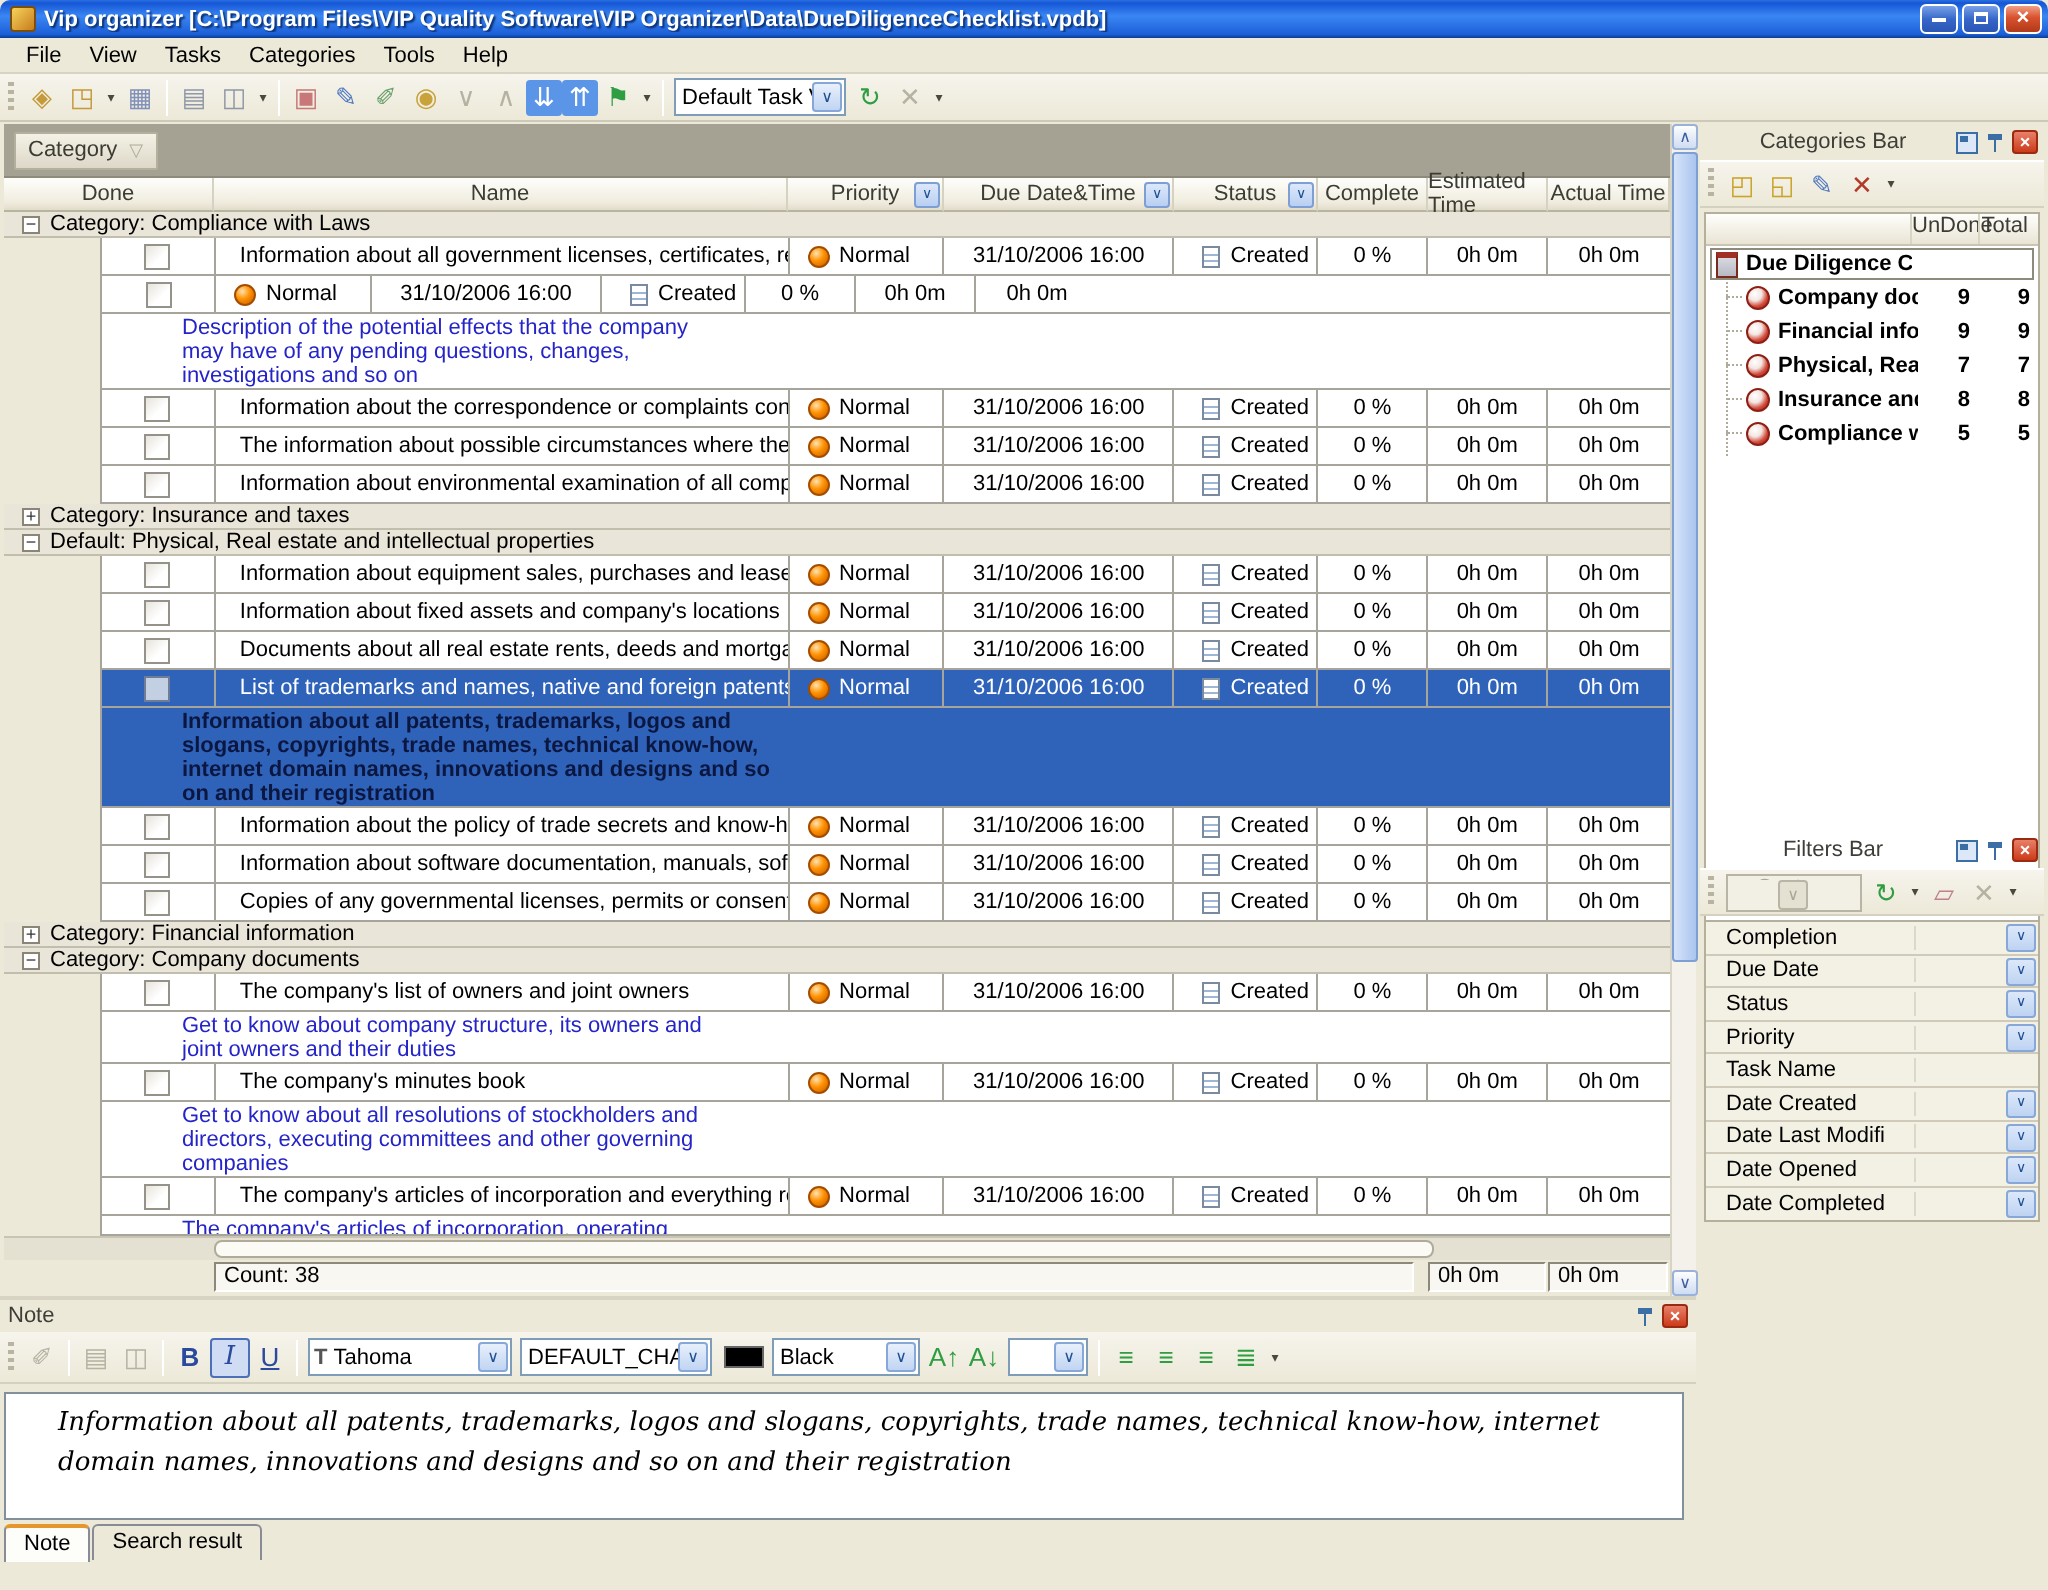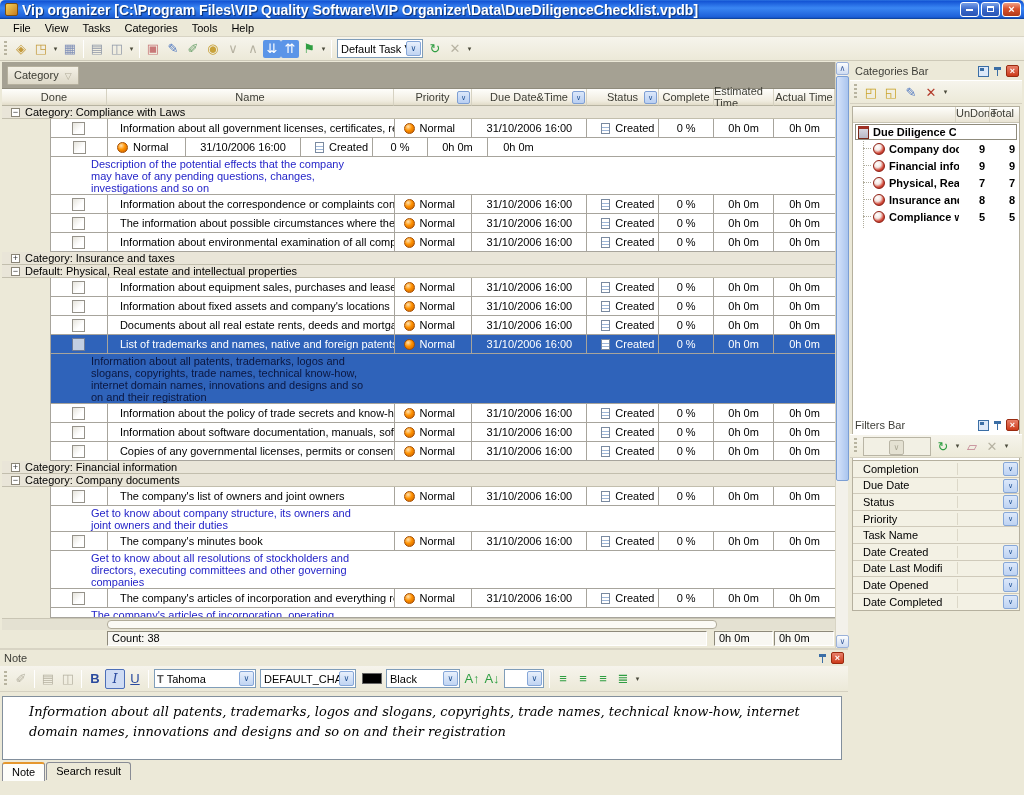--- a/index.html
+++ b/index.html
@@ -6,21 +6,21 @@
   html,body { width:1024px; height:795px; overflow:hidden; }
   body { font-family:"Liberation Sans", sans-serif; font-size:11px; background:#ece9d8; color:#000; }
 
   .app { position:relative; width:1024px; height:795px; background:#ece9d8; }
 
   
   .titlebar { position:absolute; left:0; top:0; width:1024px; height:19px;
     background:linear-gradient(180deg,#2b71e0 0%,#1556d6 8%,#3a86f3 42%,#1c5fd8 90%,#0b3d91 100%);
     border-radius:5px 5px 0 0; display:flex; align-items:center; padding:0 3px; }
   .app-icon { width:13px; height:13px; margin:0 4px 0 2px; background:linear-gradient(135deg,#f6d35a,#c77c1e); border:1px solid #7a4e10; border-radius:2px; flex:none; }
-  .title-text { color:#fff; font-weight:bold; font-size:14px; text-shadow:1px 1px 1px #0a2d6b; white-space:nowrap; overflow:hidden; flex:1; }
+  .title-text { color:#fff; font-weight:bold; font-size:11px; text-shadow:1px 1px 1px #0a2d6b; white-space:nowrap; overflow:hidden; flex:1; }
   .win-btns { display:flex; gap:2px; flex:none; }
   .winbtn { width:19px; height:15px; border-radius:3px; border:1px solid #fff;
     background:linear-gradient(180deg,#7aa1e8,#3767c9 50%,#2a55b4); color:#fff; font-size:9px; line-height:13px; text-align:center; }
   .winbtn.close { background:linear-gradient(180deg,#f0a086,#d9512c 45%,#b03a1a); font-size:11px; font-weight:bold; }
   .minbar { display:inline-block; width:7px; height:2px; background:#fff; margin-bottom:1px; }
   .restorebox { display:inline-block; width:7px; height:6px; border:1px solid #fff; border-top:2px solid #fff; }
 
   
   .menubar { position:absolute; left:0; top:19px; width:1024px; height:18px; background:#ece9d8; border-bottom:1px solid #d8d4c4; display:flex; align-items:center; padding-left:6px; }
   .menu-item { padding:2px 7px; }
@@ -87,21 +87,21 @@
   .scroll-arr.up { top:0; }
   .scroll-arr.down { bottom:0; }
   .vthumb { position:absolute; left:0; top:14px; width:13px; height:405px; background:linear-gradient(90deg,#d6e3fa,#aac5ee); border:1px solid #7c9fd4; border-radius:2px; }
 
   
   .side { position:absolute; left:850px; top:62px; width:172px; height:731px; }
   .panel { position:absolute; left:0; width:172px; }
   .cat-panel { top:0; height:356px; }
   .filt-panel { top:354px; height:373px; }
   .p-hdr { height:18px; display:flex; align-items:center; padding:0 3px 0 5px; color:#3e3e38; }
-  .p-hdr .ttl { flex:1; }
+  .p-hdr .ttl { flex:1;text-align:center; }
   .float-ic { width:11px; height:11px; border:1px solid #3b6ea5; background:#dce8f8; position:relative; margin-right:3px; }
   .float-ic::before { content:""; position:absolute; left:1px; top:1px; width:4px; height:3px; background:#3b6ea5; }
   .pin-ic { width:11px; height:11px; position:relative; margin-right:3px; }
   .pin-ic::before { content:""; position:absolute; left:2px; top:1px; width:7px; height:3px; background:#3b6ea5; }
   .pin-ic::after { content:""; position:absolute; left:5px; top:4px; width:1px; height:6px; background:#3b6ea5; }
   .close-ic { width:13px; height:12px; background:linear-gradient(180deg,#e8806a,#cc3a1a); border:1px solid #9a2a10; border-radius:2px; color:#fff; font-size:9px; line-height:10px; text-align:center; font-weight:bold; }
   .p-toolbar { height:24px; display:flex; align-items:center; background:linear-gradient(180deg,#f6f4ec,#ece9d8); border-top:1px solid #fff; border-bottom:1px solid #d5d1c1; padding-left:2px; }
   .p-content { margin:2px; background:#fff; border:1px solid #b5b09e; }
   .tree-hdr { height:16px; background:linear-gradient(180deg,#fefefb,#e9e4d4); border-bottom:1px solid #c9c5b4; display:flex; }
   .tree-hdr .hname { width:102px; }
@@ -422,21 +422,21 @@
           </div>
           <div class="cell c3">31/10/2006 16:00</div>
           <div class="cell c4">
             <span class="stat-ic"></span>
             <span>Created</span>
           </div>
           <div class="cell c5">0 %</div>
           <div class="cell c6">0h 0m</div>
           <div class="cell c7">0h 0m</div>
         </div>
-        <div class="row-note sel" style="height: 50px;">Information about all patents, trademarks, logos and
+        <div class="row-note sel" style="height: 50px; font-weight: bold;">Information about all patents, trademarks, logos and
 slogans, copyrights, trade names, technical know-how,
 internet domain names, innovations and designs  and so
 on and their registration</div>
         <div class="row-task">
           <div class="cell c0">
             <span class="cbx"></span>
           </div>
           <div class="cell c1">Information about the policy of trade secrets and know-how protection</div>
           <div class="cell c2">
             <span class="prio-ic"></span>

